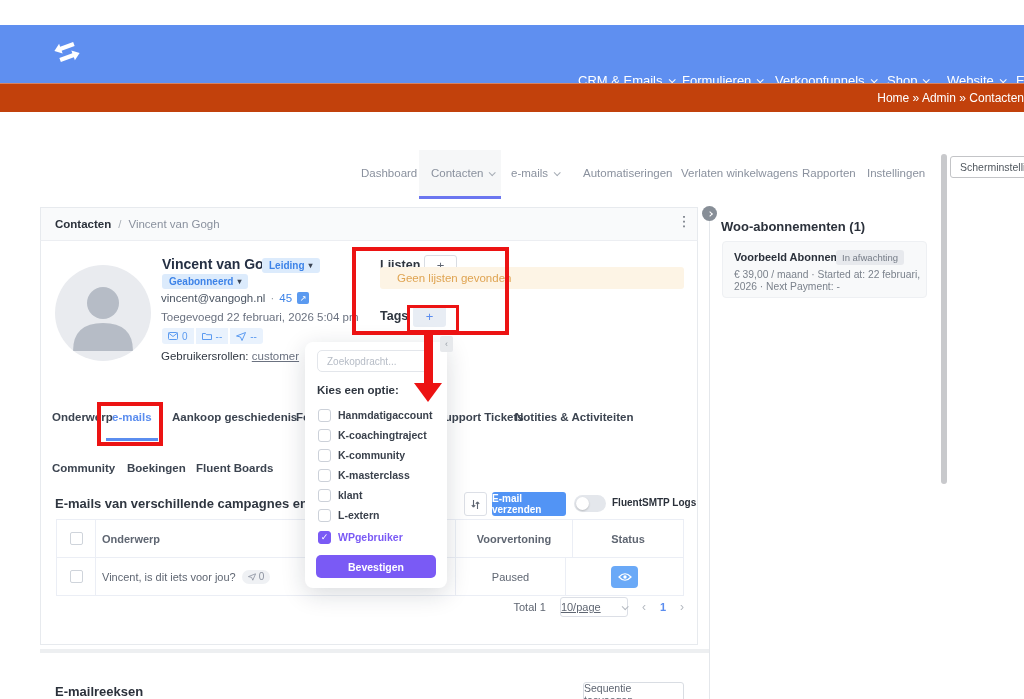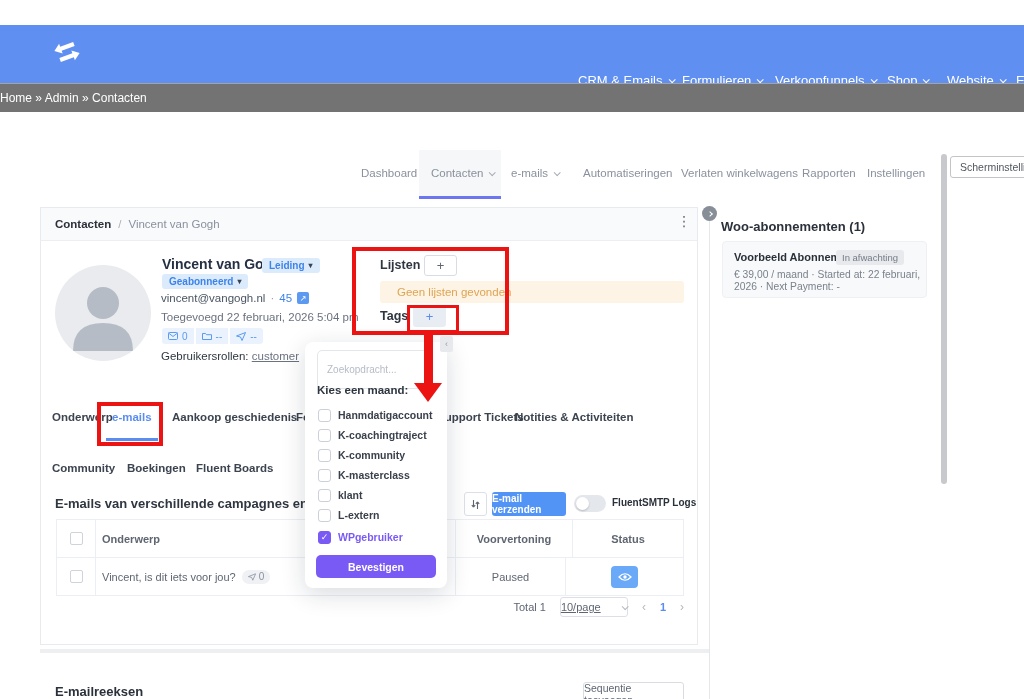--- a/index.html
+++ b/index.html
@@ -5,23 +5,23 @@
   * { margin:0; padding:0; box-sizing:border-box; }
   html,body { background:#fff; }
   #app {
     position:relative; width:1024px; height:699px; overflow:hidden;
     font-family:"Liberation Sans", sans-serif; background:#fff;
   }
   .abs { position:absolute; }
 
   
   .navbar { left:0; top:25px; width:1024px; height:58px; background:#5f8ff0; }
-  .crumbbar { left:0; top:83px; width:1024px; height:29px; background:#737373;
+  .crumbbar { left:0; top:83px; width:1024px; height:29px; background:#c2410c;
               border-top:1px solid rgba(255,255,255,.35); color:#fff; font-size:12px;
-              display:flex; align-items:center; justify-content:flex-start; }
+              display:flex; align-items:center; justify-content:flex-end; }
   .nav-item { top:48px; color:#fff; font-size:13px; display:flex; align-items:center; gap:6px; white-space:nowrap; }
   .chev { display:inline-block; width:5px; height:5px; border-right:1.5px solid currentColor;
           border-bottom:1.5px solid currentColor; transform:rotate(45deg) translateY(-1px); }
   .nav-underline { left:568px; top:79px; width:102px; height:3px; background:#fff; border-radius:2px; }
 
   
   .crm-tab { top:167px; color:#8a919e; font-size:11.5px; display:flex; gap:6px; align-items:center; white-space:nowrap; }
   .crm-tab .chev { border-color:#a7adb6; }
   .tab-active-bg { left:419px; top:150px; width:82px; height:47px; background:#f6f7f8; }
   .tab-active-line { left:419px; top:196px; width:82px; height:3px; background:#6b76f0; }
@@ -58,21 +58,21 @@
   .chip:first-child { border-radius:3px 0 0 3px; } .chip:last-child { border-radius:0 3px 3px 0; }
   .p-roles { left:161px; top:350px; font-size:11.5px; color:#2f3640; }
   .p-roles a { color:#6b7280; }
 
   
   .sec-label { font-size:12.5px; font-weight:bold; color:#2f3640; }
   .plus-btn { width:33px; height:21px; border-radius:3px; font-size:13px; display:flex;
               align-items:center; justify-content:center; }
   .plus-white { background:#fff; border:1px solid #d9dde3; color:#5f6672; }
   .plus-hl { background:#e8edf4; color:#5b8def; }
-  .warn-bar { left:380px; top:281px; width:304px; height:22px; background:#fdf4e5; border-radius:3px;
+  .warn-bar { left:380px; top:267px; width:304px; height:22px; background:#fdf4e5; border-radius:3px;
               color:#dfa452; font-size:11.5px; line-height:22px; padding-left:17px; }
 
   
   .sub-tab { font-size:11.5px; color:#3c4450; font-weight:bold; white-space:nowrap; display:flex; gap:5px; align-items:center; }
   .sub-tab.active { color:#5b8def; }
   .sub-underline { left:106px; top:438px; width:52px; height:3px; background:#5b8def; }
 
   
   .sec-title { font-size:13px; font-weight:bold; color:#2f3640; white-space:nowrap; }
   .sort-btn { left:464px; top:492px; width:23px; height:24px; background:#fff; border:1px solid #dcdfe6;
@@ -108,21 +108,21 @@
   .pnum { color:#5b8def; font-weight:bold; }
 
   .divider-band { left:40px; top:649px; width:669px; height:4px; background:#edeff1; }
   .seq-title { left:55px; top:684px; font-size:13px; font-weight:bold; color:#2b313b; }
   .seq-btn { left:583px; top:682px; width:101px; height:24px; background:#fff; border:1px solid #d9dde3;
              border-radius:3px; font-size:10.5px; color:#5f6672; display:flex; align-items:center; justify-content:center; }
 
   
   .dropdown { left:305px; top:342px; width:142px; height:246px; background:#fff; border-radius:8px;
               box-shadow:0 6px 24px rgba(20,30,50,.16); z-index:50; }
-  .dd-search { position:absolute; left:12px; top:8px; width:113px; height:39px; border:1px solid #e3e6eb;
+  .dd-search { position:absolute; left:12px; top:8px; width:113px; height:22px; border:1px solid #e3e6eb;
                border-radius:5px; font-size:10px; color:#8a919e; padding:8px 9px; outline:none;
                font-family:"Liberation Sans",sans-serif; }
   .dd-search::placeholder { color:#b6bcc6; }
   .dd-label { position:absolute; left:12px; top:42px; font-size:11.5px; font-weight:bold; color:#2f3640; }
   .dd-opts { position:absolute; left:13px; top:63px; right:6px; }
   .opt { display:flex; align-items:center; gap:7px; height:20px; }
   .opt .box { width:13px; height:13px; border:1px solid #ccd1d9; border-radius:3px; background:#fff;
               display:flex; align-items:center; justify-content:center; flex:none; }
   .opt .lbl { font-size:10.5px; font-weight:bold; color:#3a414c; white-space:nowrap; }
   .opt.checked { margin-top:2px; }
@@ -389,21 +389,21 @@
   </div>
 
   <div class="abs divider-band"></div>
   <span class="abs seq-title">E-mailreeksen</span>
   <div class="abs seq-btn">
       <span>Sequentie toevoegen</span>
     </div>
 
   <div class="abs dropdown">
     <input class="dd-search" placeholder="Zoekopdracht..." style="">
-    <div class="dd-label">Kies een maand:</div>
+    <div class="dd-label">Kies een optie:</div>
     <div class="dd-opts">
       <div class="opt">
           <span class="box"></span>
           <span class="lbl">Hanmdatigaccount</span>
         </div>
       <div class="opt">
           <span class="box"></span>
           <span class="lbl">K-coachingtraject</span>
         </div>
       <div class="opt">

